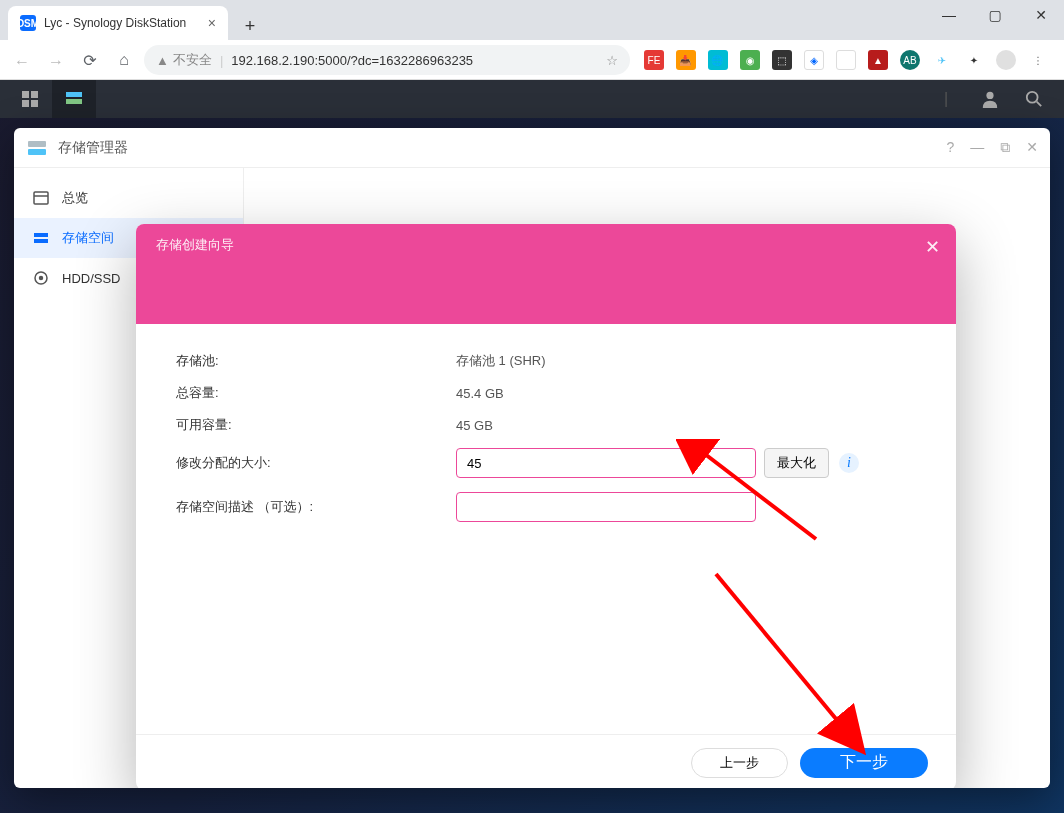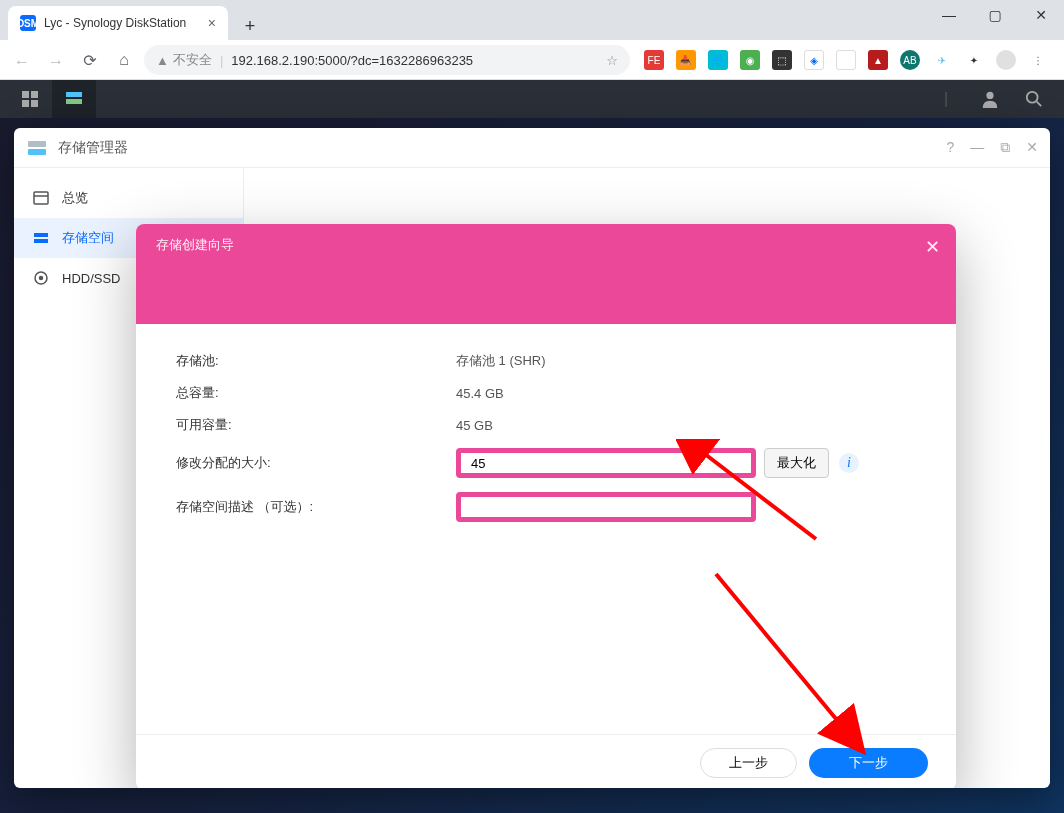--- a/index.html
+++ b/index.html
@@ -45,26 +45,26 @@
     
     .wizard { position: absolute; top: 56px; left: 122px; width: 820px; height: 566px; background: #fff; border-radius: 8px; box-shadow: 0 20px 60px rgba(0,0,0,0.3); display: flex; flex-direction: column; overflow: hidden; }
     .wiz-header { height: 100px; background: #ec4899; color: #fff; position: relative; padding: 12px 20px; }
     .wiz-breadcrumb { font-size: 13px; color: rgba(255,255,255,0.9); }
     .wiz-close { position: absolute; right: 16px; top: 12px; font-size: 18px; cursor: pointer; color: rgba(255,255,255,0.9); }
     .wiz-title { font-size: 17px; font-weight: 600; margin-top: 20px; margin-left: 18px; }
     .wiz-body { flex: 1; padding: 28px 40px; position: relative; }
     .form-row { display: flex; align-items: center; margin-bottom: 14px; font-size: 13px; color: #333; }
     .form-label { width: 280px; }
     .form-value { flex: 1; color: #555; }
-    .form-input { width: 300px; height: 30px; border: 5px solid #ec4899; border-radius: 4px; padding: 0 10px; font-size: 13px; }
+    .form-input { width: 300px; height: 30px; border: 1px solid #ec4899; border-radius: 4px; padding: 0 10px; font-size: 13px; }
     .max-btn { height: 30px; padding: 0 12px; border: 1px solid #ccc; background: #f5f5f5; border-radius: 4px; margin-left: 8px; font-size: 13px; cursor: pointer; }
     .info-icon { margin-left: 10px; color: #0a7cff; font-size: 14px; width: 20px; height: 20px; border-radius: 50%; background: #e6f2ff; display: flex; align-items: center; justify-content: center; font-style: italic; font-family: serif; }
     .wiz-footer { height: 56px; border-top: 1px solid #eee; display: flex; align-items: center; justify-content: flex-end; gap: 12px; padding: 0 28px; }
     .btn-sec { height: 30px; padding: 0 28px; border: 1px solid #ddd; background: #fff; border-radius: 15px; font-size: 13px; cursor: pointer; }
-    .btn-pri { height: 30px; padding: 0 40px; border: none; background: #0a7cff; color: #fff; border-radius: 15px; font-size: 13px; cursor: pointer; }
+    .btn-pri { height: 30px; padding: 0 40px; border: none; background: #0a7cff; color: #fff; border-radius: 15px; font-size: 16px; cursor: pointer; }
 
     
     .arrow { position: absolute; color: #ff0000; pointer-events: none; }
   </style>
 </head>
 <body>
 
 <div class="browser-chrome">
   <div class="tab-bar">
     <div class="tab">

